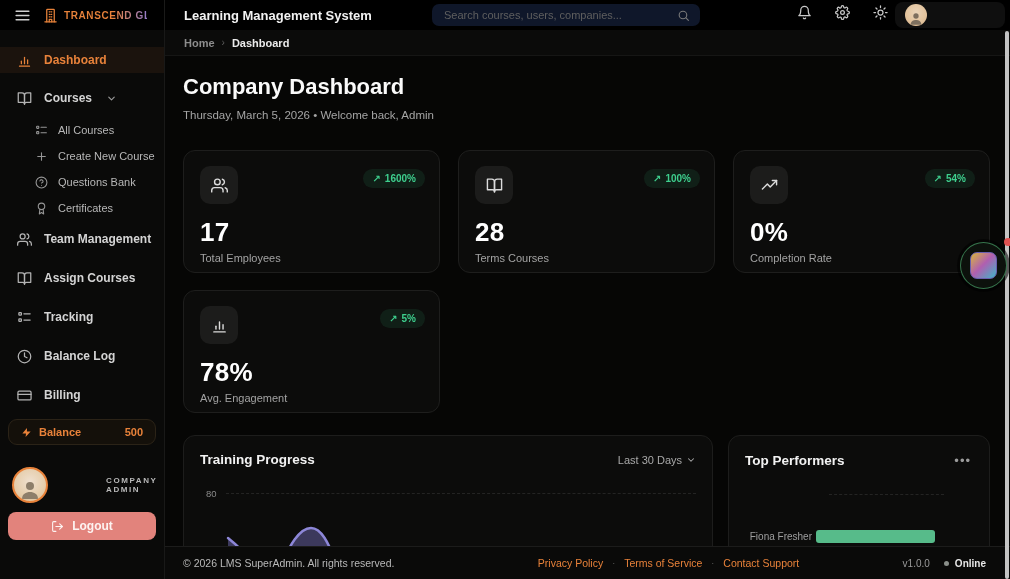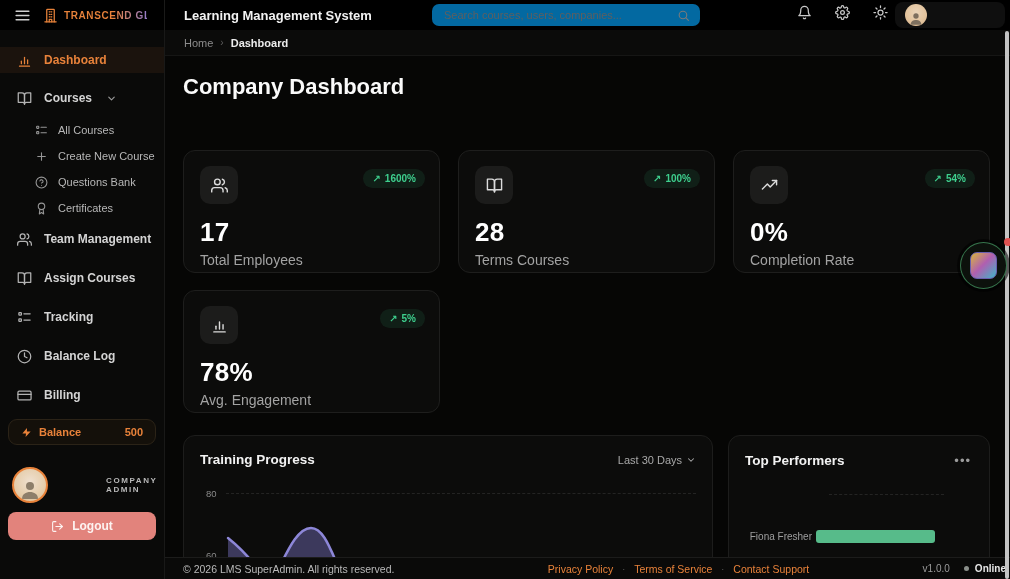--- a/index.html
+++ b/index.html
@@ -11,21 +11,21 @@
   .topbar { position:absolute; left:0; top:0; width:1010px; height:30px; background:#000; display:flex; z-index:30; }
   .topbar-left { width:165px; height:30px; display:flex; align-items:center; gap:10px; padding-left:12px; border-right:1px solid #1a1a19; flex:0 0 auto; }
   .iconbtn { background:none; border:none; color:#cfcfcf; cursor:pointer; display:flex; align-items:center; justify-content:center; padding:2px; }
   .brand { display:flex; align-items:center; gap:6px; overflow:hidden; width:104px; }
   .brand-ic { color:#e8823a; display:flex; }
   .brand-txt { font-size:10px; font-weight:700; letter-spacing:.6px; white-space:nowrap;
     background:linear-gradient(90deg,#e8823a 0%,#e8823a 55%,#8b7bd8 100%);
     -webkit-background-clip:text; background-clip:text; color:transparent; }
   .topbar-main { position:relative; flex:1; height:30px; }
   .apptitle { position:absolute; left:19px; top:8px; font-size:13px; font-weight:700; color:#f2f2f2; }
-  .search { position:absolute; left:267px; top:4px; width:268px; height:22px; background:#0369a1; border-radius:7px; display:flex; align-items:center; }
+  .search { position:absolute; left:267px; top:4px; width:268px; height:22px; background:#0f172a; border-radius:7px; display:flex; align-items:center; }
   .search input { flex:1; background:transparent; border:none; outline:none; color:#bdbdbd; font-size:11px; padding:0 6px 0 12px; font-family:inherit; }
   .search input::placeholder { color:#5f5f5f; }
   .search-ic { color:#7a7a7a; display:flex; padding-right:10px; }
   .top-icons { position:absolute; right:120px; top:3px; display:flex; gap:19px; }
   .avatar-chip { position:absolute; right:5px; top:2px; width:110px; height:26px; background:#0f0f0f; border-radius:8px; display:flex; align-items:center; padding-left:10px; cursor:pointer; }
   .avatar { width:22px; height:22px; border-radius:50%; background:radial-gradient(circle at 50% 38%,#e9d3b8 0%,#e3c49e 55%,#d8b48c 100%); display:flex; align-items:flex-end; justify-content:center; overflow:hidden; }
   .avatar svg { color:#7d6f5e; }
 
   
   .sidebar { position:absolute; left:0; top:30px; width:165px; height:549px; background:#0a0a09; border-right:1px solid #191918; padding-top:17px; z-index:20; }
@@ -42,50 +42,50 @@
   .balance .bal-val { margin-left:auto; font-weight:700; }
   .adminrow { margin:21px 8px 0 12px; height:38px; display:flex; align-items:center; gap:10px; }
   .admin-avatar { width:36px; height:36px; border-radius:50%; border:2px solid #e8823a; background:radial-gradient(circle at 50% 40%,#efe0cf 0%,#e5cdab 60%,#d9ba90 100%); display:flex; align-items:flex-end; justify-content:center; overflow:hidden; flex:0 0 auto; }
   .admin-avatar svg { color:#8d7e6a; }
   .admin-label { font-size:8px; font-weight:700; letter-spacing:1.6px; color:#b9b9b9;margin-left:48px; }
   .logout { margin:8px 8px 0 8px; width:calc(100% - 16px); height:28px; background:#e2837c; border:none; border-radius:8px; color:#fdf3f1; font-size:12px; font-weight:600; display:flex; align-items:center; justify-content:center; gap:8px; cursor:pointer; font-family:inherit; }
 
   
   .main { position:absolute; left:165px; top:30px; width:845px; height:549px; }
   .crumbs { height:26px; background:#0b0b0a; border-bottom:1px solid #161615; display:flex; align-items:center; gap:7px; padding-left:19px; font-size:11px; }
-  .crumb-home { color:#8d8d8d; cursor:pointer; }
+  .crumb-home { color:#8d8d8d; cursor:pointer;font-weight:bold; }
   .crumb-sep { color:#5d5d5d; font-size:10px; }
   .crumb-cur { color:#ececec; font-weight:700; }
   .page-head { position:absolute; left:18px; top:44px; }
   .page-title { font-size:22px; font-weight:700; color:#fafafa; }
   .page-sub { margin-top:9px; font-size:11.5px; color:#a5a5a5; }
 
   .cards-row { position:absolute; left:18px; display:flex; gap:18px; }
   .row1 { top:120px; } .row2 { top:260px; }
   .card { width:257px; height:123px; background:#0c0c0b; border:1px solid #1e1e1d; border-radius:12px; padding:15px 16px; position:relative; }
   .card-icon { width:38px; height:38px; background:#1c1c1b; border-radius:10px; display:flex; align-items:center; justify-content:center; color:#dcdcdc; }
   .card-badge { position:absolute; right:14px; top:18px; background:rgba(62,207,142,0.10); color:#3ecf8e; font-size:10px; font-weight:700; padding:4px 9px; border-radius:999px; display:flex; align-items:center; gap:4px; }
   .card-value { margin-top:13px; font-size:26px; font-weight:700; color:#fff; letter-spacing:.3px; }
-  .card-label { margin-top:4px; font-size:14px; color:#a3a3a3; }
+  .card-label { margin-top:4px; font-size:11px; color:#a3a3a3; }
 
   .panel { position:absolute; top:405px; height:210px; background:#0c0c0b; border:1px solid #1d1d1c; border-radius:12px; }
   .panel-training { left:18px; width:530px; }
   .panel-performers { left:563px; width:262px; }
   .panel-head { display:flex; align-items:center; justify-content:space-between; padding:16px 16px 0 16px; }
   .panel-title { font-size:13.5px; font-weight:700; color:#f2f2f2; }
   .range-select { font-size:11px; color:#a9a9a9; display:flex; align-items:center; gap:4px; cursor:pointer; }
   .dots-btn { background:none; border:none; color:#9c9c9c; cursor:pointer; font-size:13px; letter-spacing:1px; line-height:1; padding:2px; }
   .gridline { position:absolute; border-top:1px dashed rgba(255,255,255,0.10); }
   .ytick { position:absolute; font-size:9.5px; color:#8a8a8a; }
   .areachart { position:absolute; left:0; top:70px; width:530px; height:60px; }
   .perf-row { position:absolute; left:0; top:94px; width:100%; display:flex; align-items:center; }
   .perf-name { width:87px; text-align:right; font-size:10px; color:#9f9f9f; padding-right:4px; }
   .perf-bar { height:13px; width:119px; background:#57bb8a; border-radius:3px; }
 
-  .appfooter { position:absolute; left:0; bottom:0; width:100%; height:22px; background:#0a0a09; border-top:1px solid #1c1c1b; display:flex; align-items:center; padding:0 4px 0 18px; z-index:10; }
+  .appfooter { position:absolute; left:0; bottom:0; width:100%; height:33px; background:#0a0a09; border-top:1px solid #1c1c1b; display:flex; align-items:center; padding:0 24px 0 18px; z-index:10; }
   .fcopy { font-size:10.5px; color:#b9b9b9; }
   .flinks { display:flex; align-items:center; gap:9px; margin:0 auto; padding-left:40px; }
   .flink { font-size:10.5px; color:#e8823a; cursor:pointer; }
   .fsep { color:#5d5d5d; font-size:9px; }
   .fright { display:flex; align-items:center; gap:6px; }
   .fversion { font-size:10px; color:#9a9a9a; margin-right:8px; }
   .odot { width:5px; height:5px; border-radius:50%; background:#8a8f8a; }
   .fonline { font-size:10px; font-weight:700; color:#e8e8e8; }
 
   .scrollbar { position:absolute; right:1px; top:31px; width:4px; height:548px; background:#c4c4c4; border-radius:2px; z-index:40; cursor:pointer; }
@@ -321,20 +321,21 @@
 
   <main class="main">
     <div class="crumbs">
       <span class="crumb-home">Home</span>
       <span class="crumb-sep">›</span>
       <span class="crumb-cur">Dashboard</span>
     </div>
 
     <div class="page-head">
       <div class="page-title">Company Dashboard</div>
+      <div class="page-sub">Thursday, March 5, 2026 • Welcome back, Admin</div>
     </div>
 
     <div class="cards-row row1">
       <div class="card">
         <div class="card-icon">
           <svg class="ic" width="17" height="17" viewBox="0 0 24 24" fill="none" stroke="currentColor" stroke-width="2" stroke-linecap="round" stroke-linejoin="round">
               <path d="M17 21v-2a4 4 0 0 0-4-4H5a4 4 0 0 0-4 4v2"></path>
               <circle cx="9" cy="7" r="4"></circle>
               <path d="M23 21v-2a4 4 0 0 0-3-3.87"></path>
               <path d="M16 3.13a4 4 0 0 1 0 7.75"></path>

